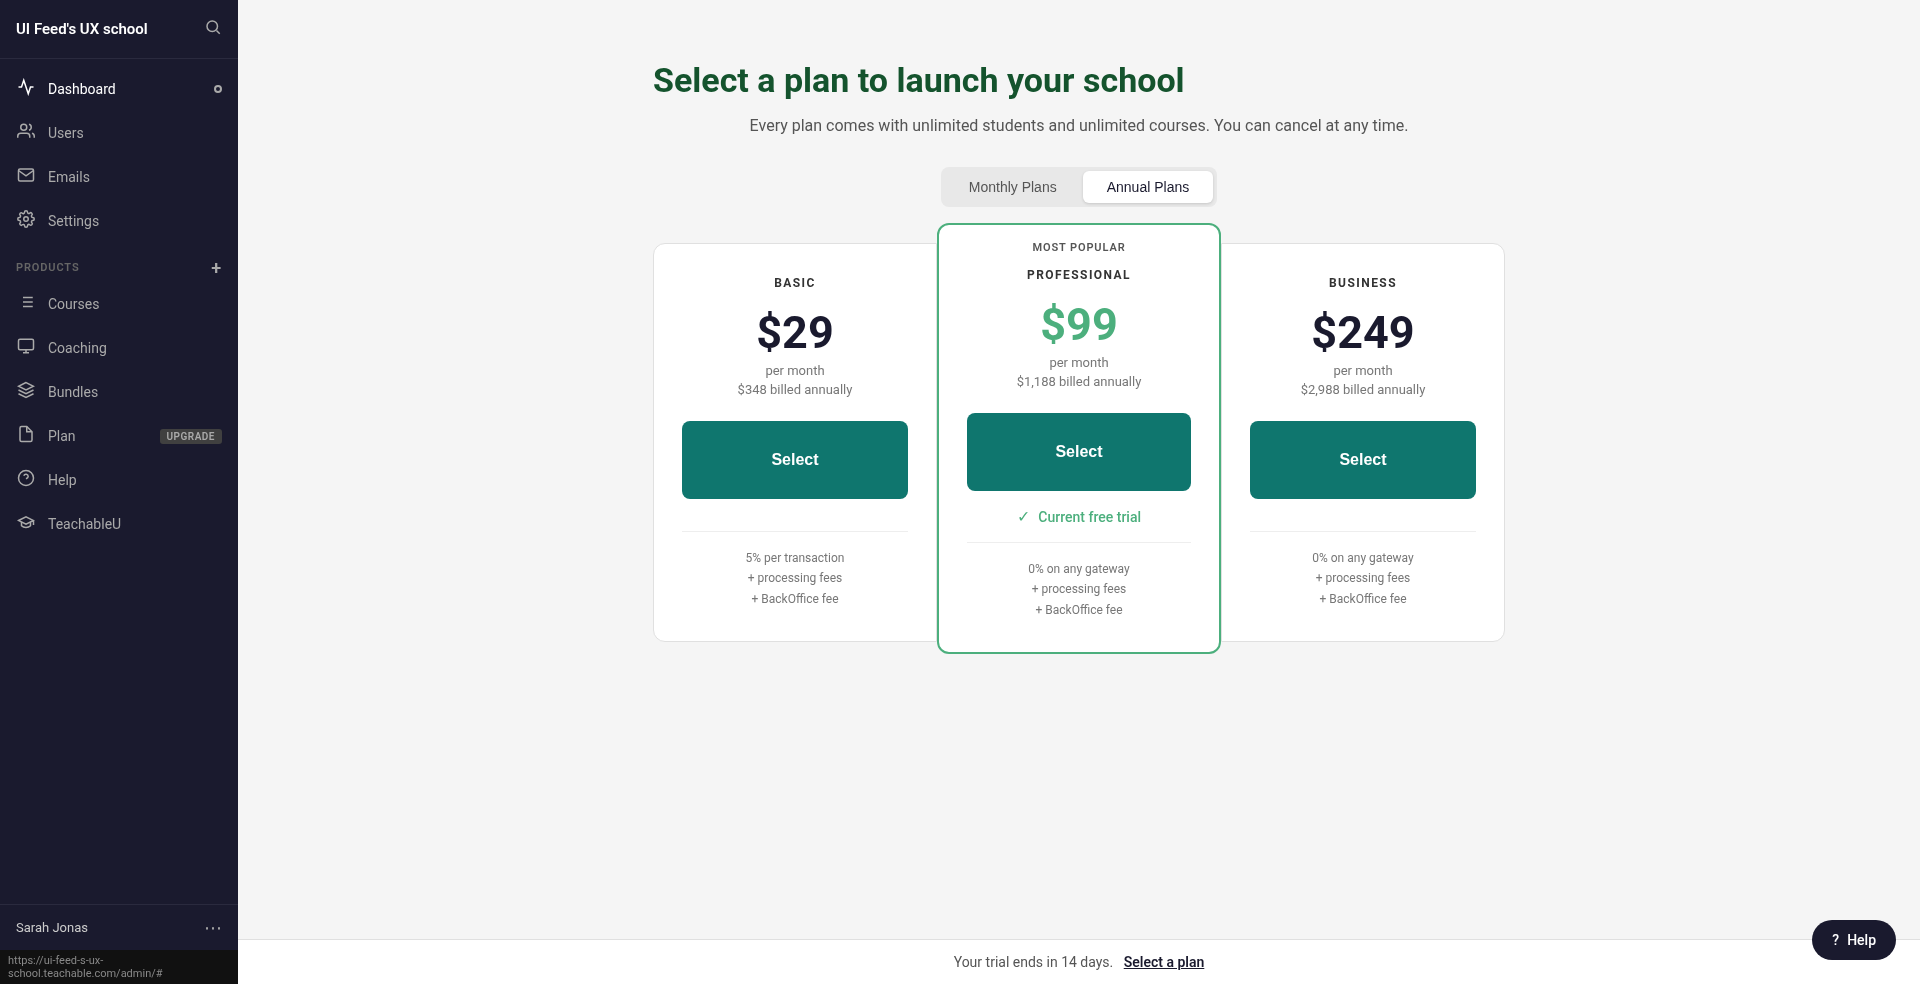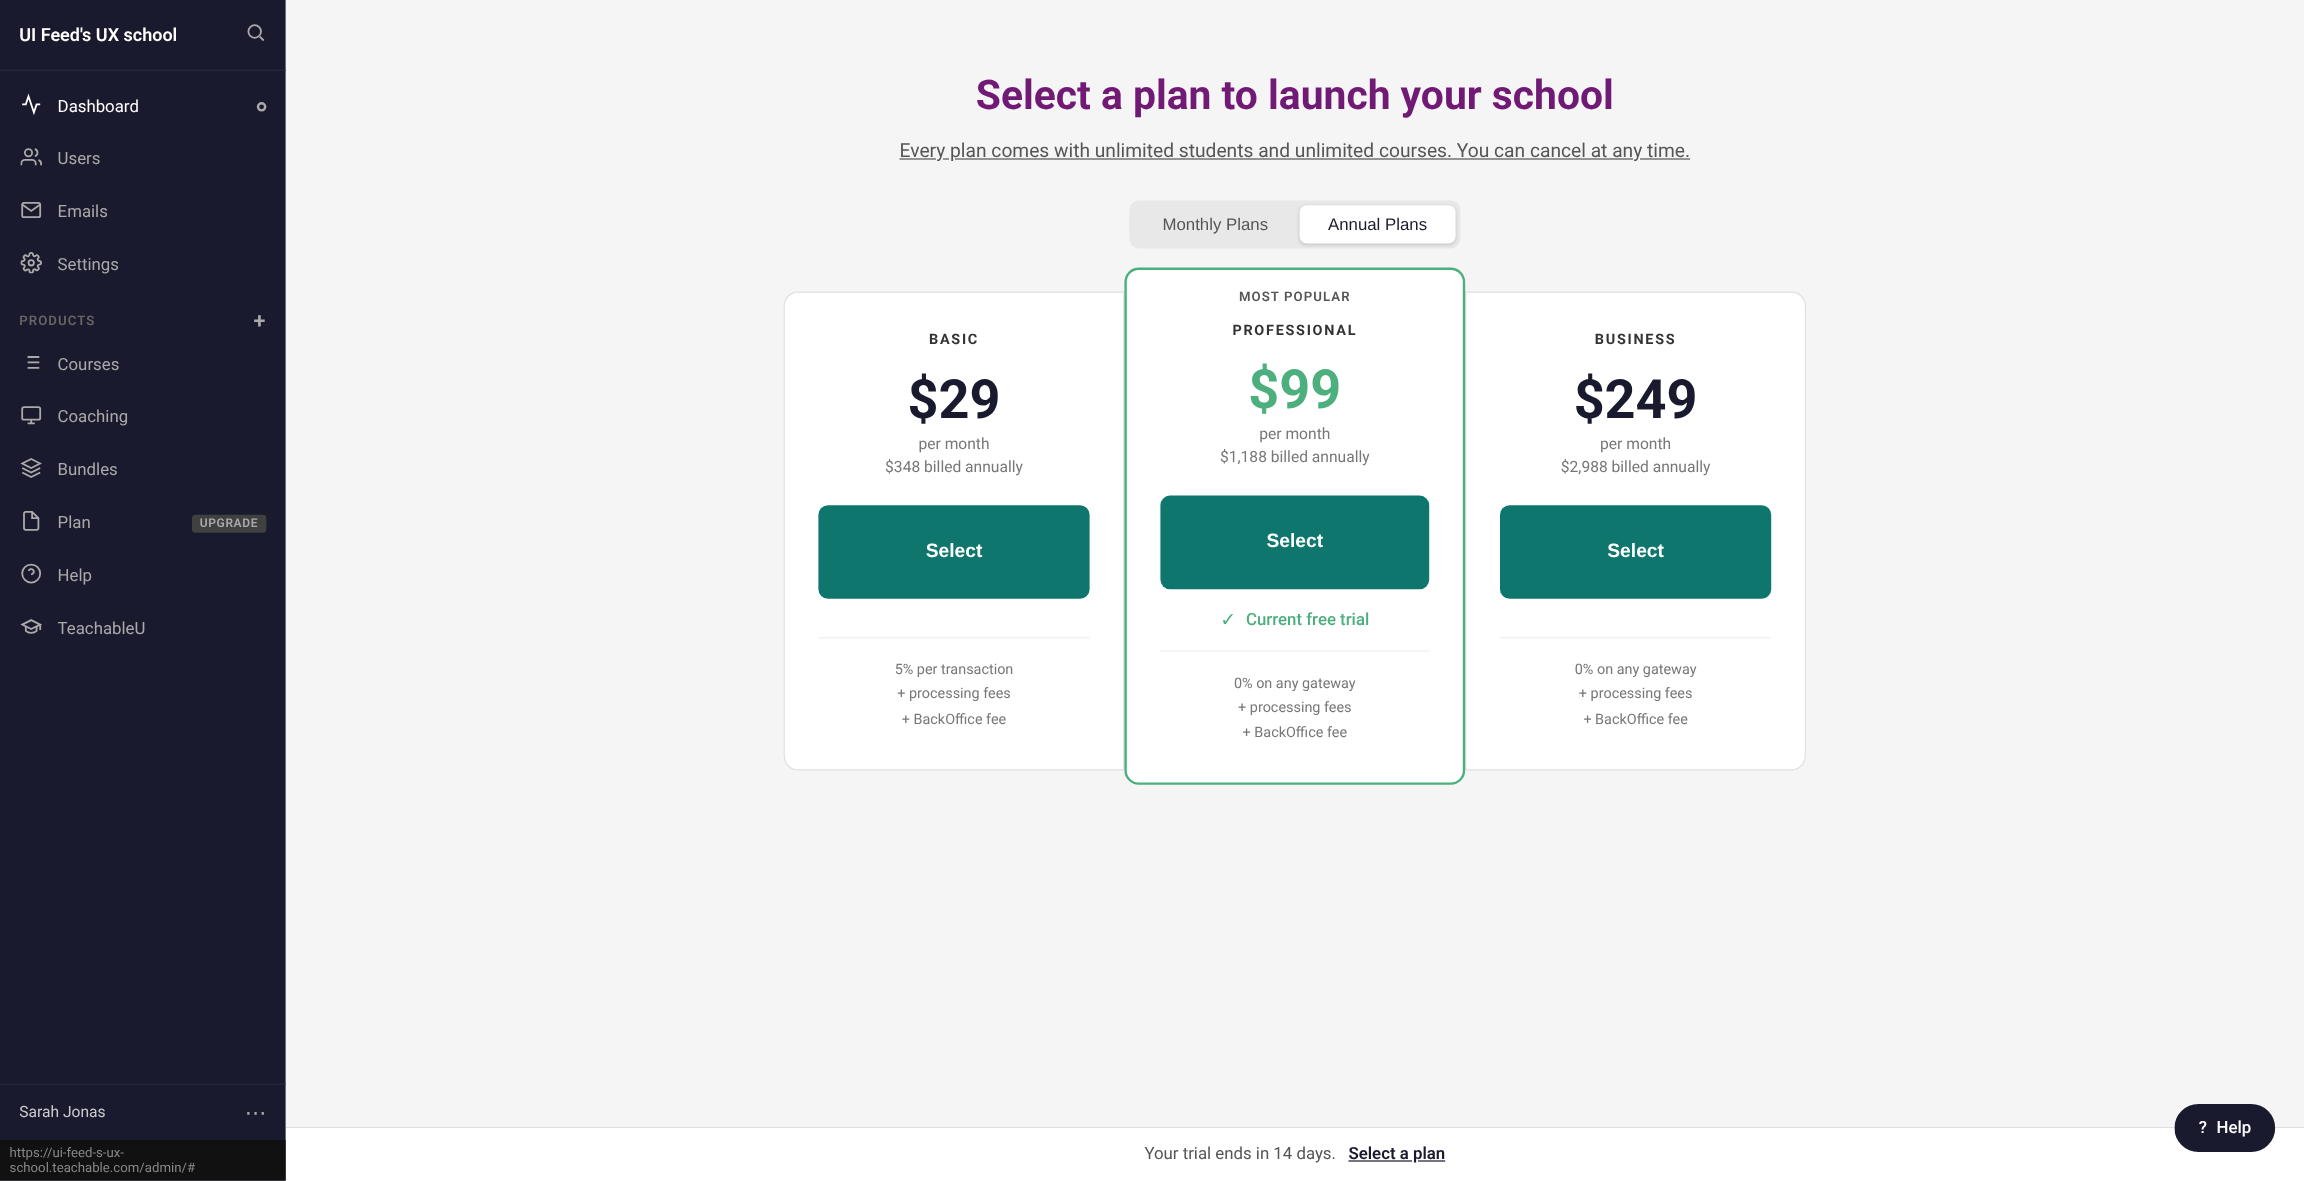--- a/index.html
+++ b/index.html
@@ -115,32 +115,30 @@
       overflow-y: auto;
       background: #f5f5f5;
     }
     .pricing-container {
       max-width: 900px;
       margin: 0 auto;
       padding: 60px 24px 80px;
       width: 100%;
     }
     .pricing-title {
-      text-align: center;
       font-size: 34px;
       font-weight: 700;
-      color: #701a75;
+      color: #14532d;
       margin-bottom: 16px;
     }
     .pricing-subtitle {
       text-align: center;
       color: #555;
       font-size: 16px;
       margin-bottom: 32px;
-      text-decoration: underline;
     }
     .billing-toggle {
       display: flex;
       justify-content: center;
       margin-bottom: 36px;
     }
     .billing-tabs {
       background: #e8e8e8;
       border-radius: 8px;
       padding: 4px;

